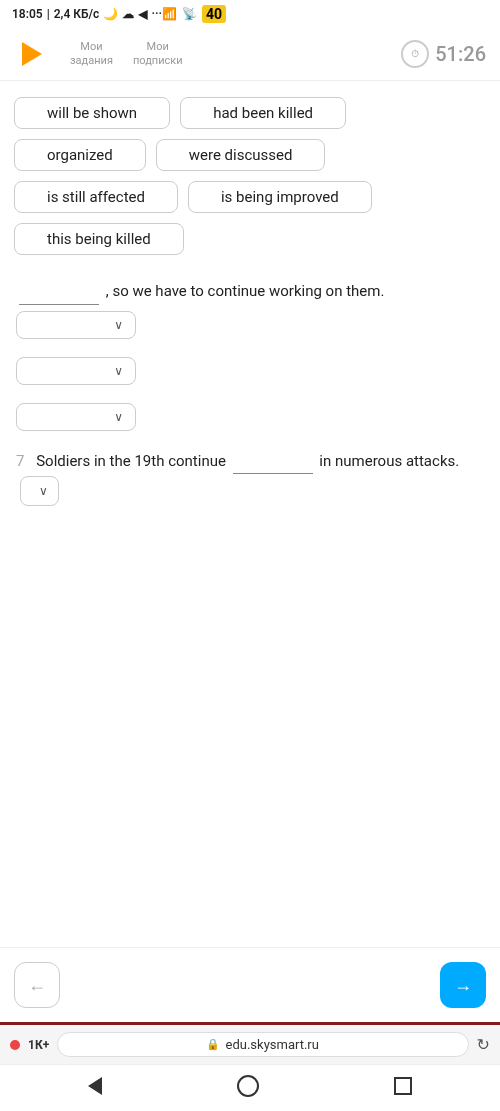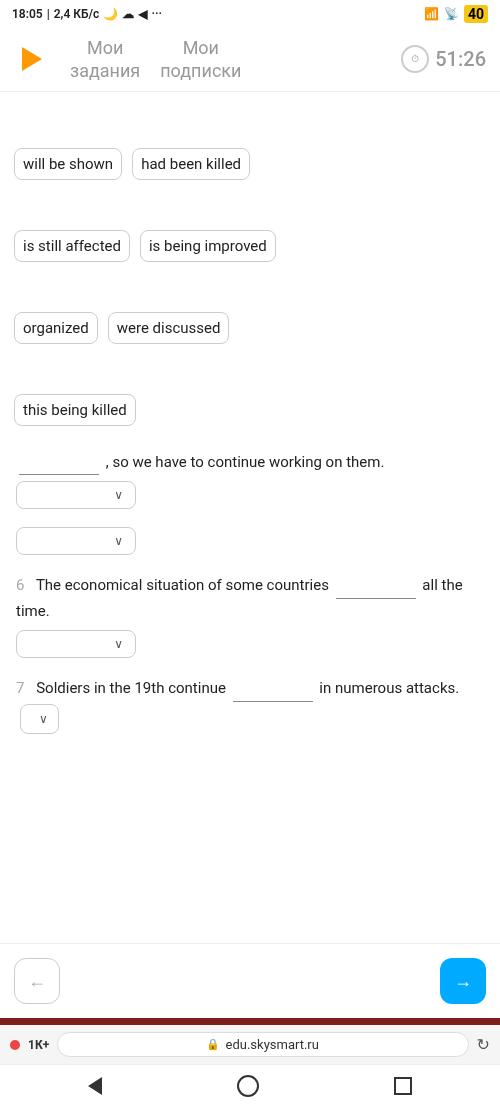--- a/index.html
+++ b/index.html
@@ -14,21 +14,20 @@
       display: flex;
       flex-direction: column;
     }
 
     
     .status-bar {
       background: #fff;
       padding: 5px 12px;
       display: flex;
       align-items: center;
-      justify-content: space-between;
       font-size: 12px;
       font-weight: 600;
     }
     .status-left { display: flex; align-items: center; gap: 4px; }
     .status-right { display: flex; align-items: center; gap: 5px; }
     .battery-icon {
       background: #f5c518;
       color: #000;
       font-size: 14px;
       font-weight: bold;
@@ -55,21 +54,21 @@
       width: 0; height: 0;
       border-top: 12px solid transparent;
       border-bottom: 12px solid transparent;
       border-left: 20px solid #f90;
     }
     .nav-link {
       display: flex;
       flex-direction: column;
       align-items: center;
       color: #999;
-      font-size: 18px;
+      font-size: 11px;
       line-height: 1.3;
     }
     .timer-area {
       margin-left: auto;
       display: flex;
       align-items: center;
       gap: 6px;
       color: #999;
     }
     .timer-circle {
@@ -87,27 +86,26 @@
     }
     .chips-row {
       display: flex;
       gap: 10px;
       margin-bottom: 10px;
       flex-wrap: wrap;
     }
     .chip {
       border: 1.5px solid #ccc;
       border-radius: 8px;
-      padding: 6px 8px;
+      padding: 6px 32px;
       font-size: 15px;
       color: #222;
       background: #fff;
       cursor: pointer;
       white-space: nowrap;
-      margin-top: 40px;
     }
 
     
     .exercises {
       padding: 4px 14px 10px 16px;
       flex: 1;
     }
 
     .exercise-block {
       margin-bottom: 18px;
@@ -199,21 +197,21 @@
       background: #00aaff;
       display: flex; align-items: center; justify-content: center;
       cursor: pointer;
     }
     .arrow-left { font-size: 18px; color: #aaa; }
     .arrow-right { font-size: 18px; color: #fff; }
 
     
     .browser-bar {
       background: #f5f5f5;
-      border-top: 7px solid #7f1d1d;
+      border-top: 3px solid #7f1d1d;
       padding: 7px 10px;
       display: flex;
       align-items: center;
       gap: 8px;
       font-size: 13px;
     }
     .browser-dot {
       width: 10px; height: 10px; border-radius: 50%;
       background: #e44;
     }
@@ -297,26 +295,26 @@
     <span class="timer-text">51:26</span>
   </div>
 </div>
 
 <div class="chips-area">
   <div class="chips-row">
     <div class="chip">will be shown</div>
     <div class="chip">had been killed</div>
   </div>
   <div class="chips-row">
+    <div class="chip">organized</div>
+    <div class="chip">were discussed</div>
+  </div>
+  <div class="chips-row">
     <div class="chip">is still affected</div>
     <div class="chip">is being improved</div>
-  </div>
-  <div class="chips-row">
-    <div class="chip">organized</div>
-    <div class="chip">were discussed</div>
   </div>
   <div class="chips-row">
     <div class="chip">this being killed</div>
   </div>
 </div>
 
 <div class="exercises">
 
   <div class="exercise-block">
     <div class="exercise-sentence">
@@ -330,26 +328,20 @@
   </div>
 
   <div class="exercise-block">
     <div class="dropdown-select">
       <span class="dropdown-placeholder"></span>
       <span class="chevron">∨</span>
     </div>
   </div>
 
   <div class="exercise-block">
-    <div class="exercise-sentence">
-      <span class="exercise-number">6</span>
-      <span>The economical situation of some countries</span>
-      <span class="blank"></span>
-      <span>all the time.</span>
-    </div>
     <div class="dropdown-select">
       <span class="dropdown-placeholder"></span>
       <span class="chevron">∨</span>
     </div>
   </div>
 
   <div class="exercise-block">
     <div class="exercise-sentence">
       <span class="exercise-number">7</span>
       <span>Soldiers in the 19th continue</span>

